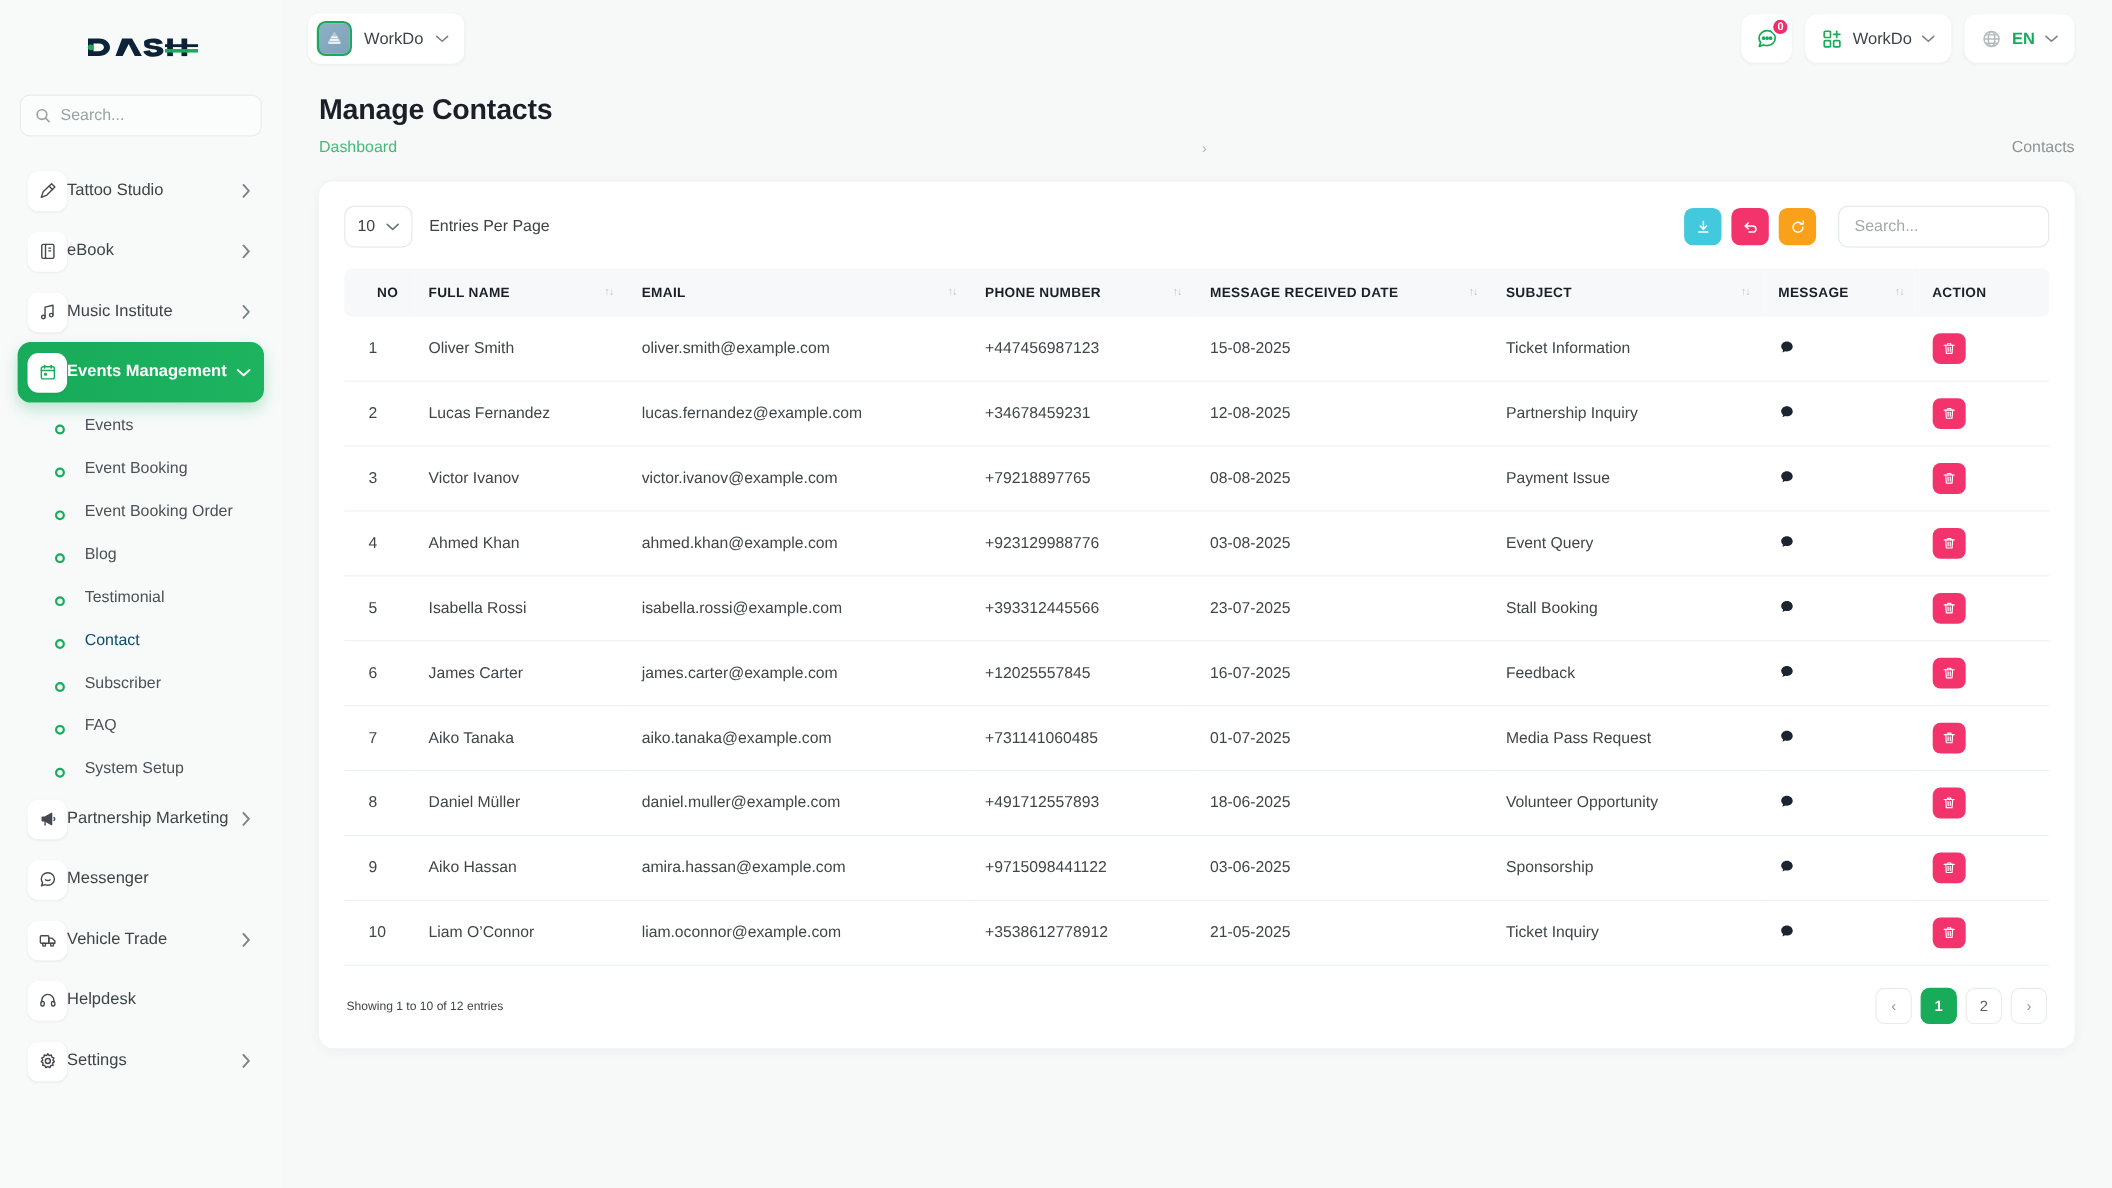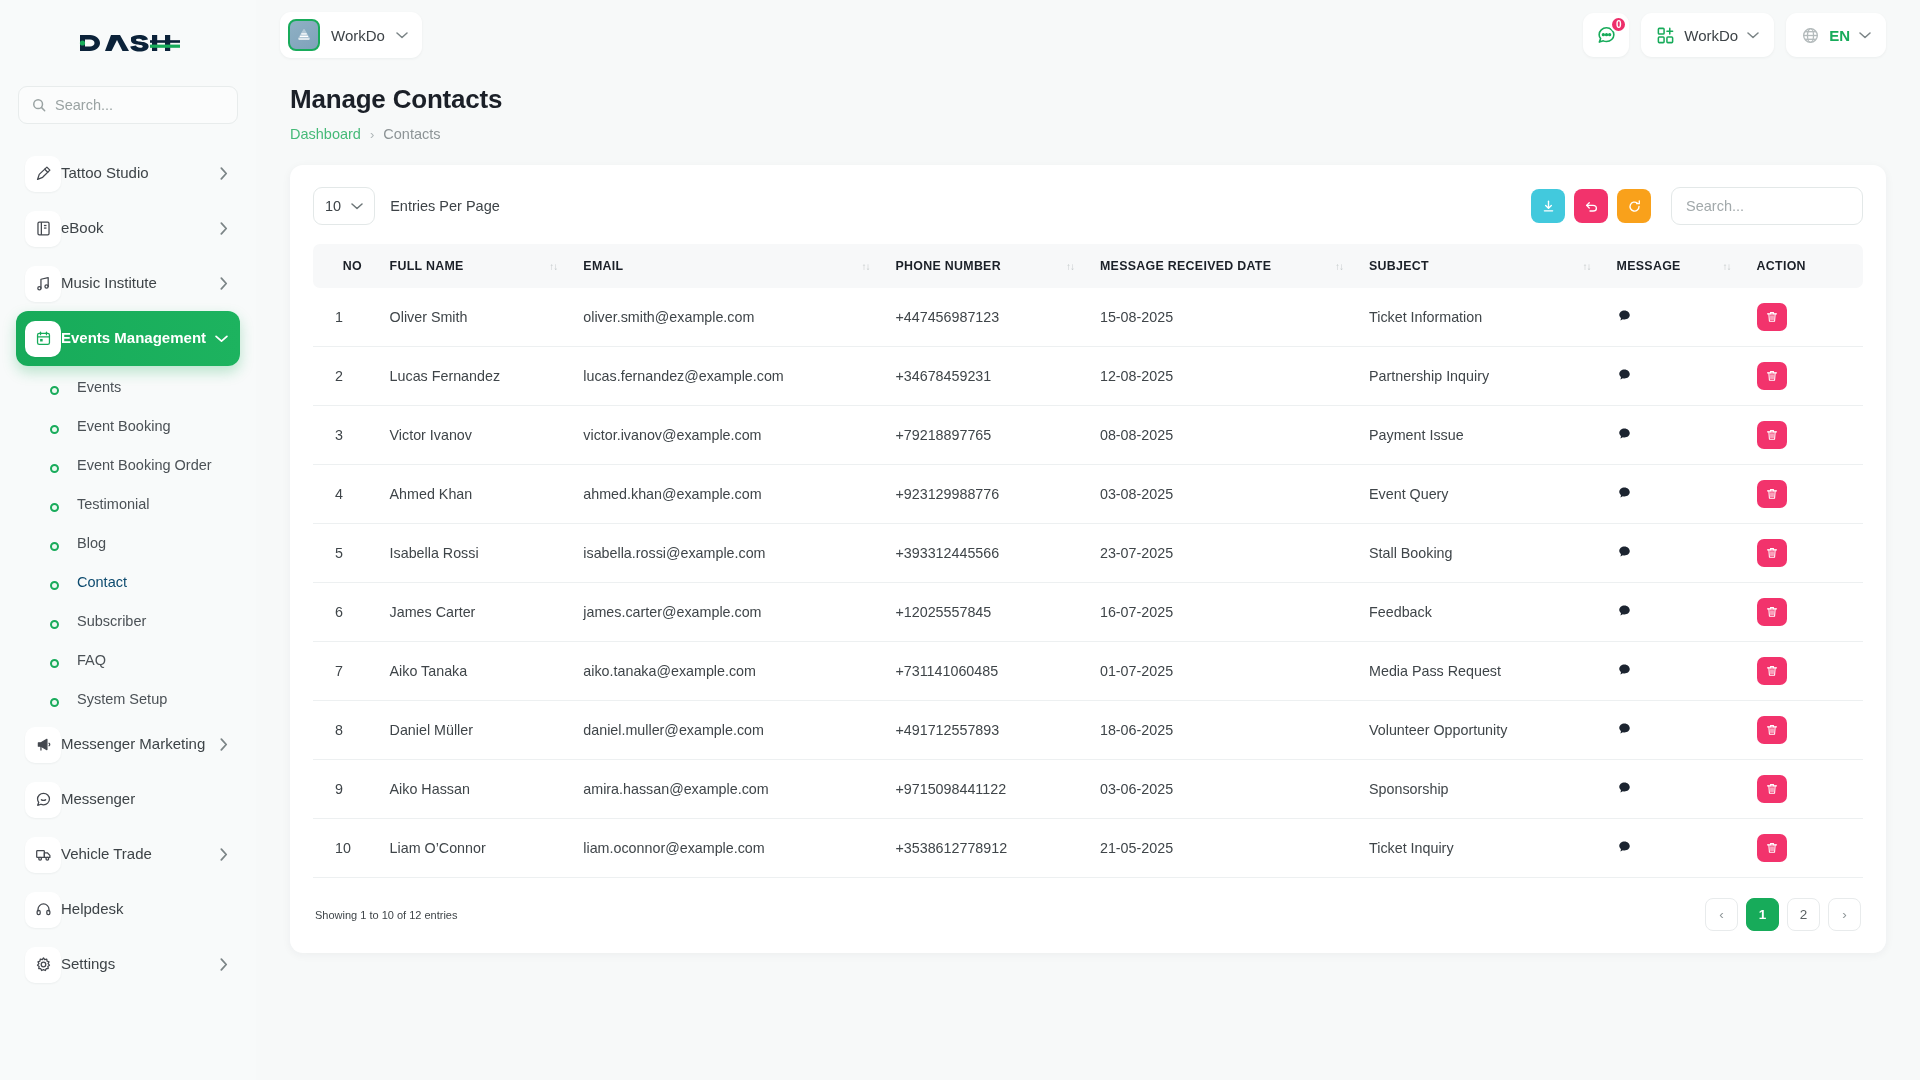--- a/index.html
+++ b/index.html
@@ -129,21 +129,21 @@
     min-width: 17px; height: 17px; border-radius: 50%;
     display: flex; align-items: center; justify-content: center;
     border: 2px solid #ffffff;
   }
   .chip-text { font-size: 15px; color: #3d4347; }
   .chip-text.green { color: #17ab5a; font-weight: 600; }
 
   .content { flex: 1; padding: 0 34px 0 34px; overflow: hidden; }
   .page-head { padding: 14px 0 0 0; }
   .page-title { font-size: 26px; font-weight: 700; color: #1b2028; letter-spacing: -0.2px; }
-  .breadcrumb { margin-top: 11px; display: flex; align-items: center; gap: 9px; font-size: 14.5px; }
+  .breadcrumb { margin-top: 11px; display: flex; align-items: center; gap: 9px; font-size: 14.5px; justify-content: space-between; }
   .breadcrumb .bc-link { color: #45ba78; cursor: pointer; }
   .breadcrumb .bc-sep { color: #aeb5b7; font-size: 13px; }
   .breadcrumb .bc-cur { color: #8d9496; }
 
   .card {
     margin-top: 23px;
     background: #ffffff;
     border-radius: 13px;
     box-shadow: 0 2px 10px rgba(30,40,50,0.05);
     padding: 22px 23px 16px 23px;
@@ -335,25 +335,25 @@
       <div class="sub-item">
         <span class="dot"></span>
         <span class="sub-label">Event Booking</span>
       </div>
       <div class="sub-item">
         <span class="dot"></span>
         <span class="sub-label">Event Booking Order</span>
       </div>
       <div class="sub-item">
         <span class="dot"></span>
-        <span class="sub-label">Testimonial</span>
+        <span class="sub-label">Blog</span>
       </div>
       <div class="sub-item">
         <span class="dot"></span>
-        <span class="sub-label">Blog</span>
+        <span class="sub-label">Testimonial</span>
       </div>
       <div class="sub-item active">
         <span class="dot"></span>
         <span class="sub-label">Contact</span>
       </div>
       <div class="sub-item">
         <span class="dot"></span>
         <span class="sub-label">Subscriber</span>
       </div>
       <div class="sub-item">
@@ -366,21 +366,21 @@
       </div>
 
       <div class="nav-item">
         <span class="ico-box">
           <svg width="17" height="17" viewBox="0 0 20 20" fill="none" stroke="currentColor" stroke-width="1.5" stroke-linecap="round" stroke-linejoin="round">
             <path d="M4 8 H7 L14 4 V16 L7 12 H4 Z" fill="currentColor" stroke="currentColor"></path>
               <path d="M7 12 V16.5"></path>
               <path d="M16.5 8.5 C17.6 9.2 17.6 10.8 16.5 11.5"></path>
           </svg>
         </span>
-        <span class="nav-label">Messenger Marketing</span>
+        <span class="nav-label">Partnership Marketing</span>
         <span class="chev">
           <svg width="9" height="13" viewBox="0 0 8 12" fill="none" stroke="currentColor" stroke-width="1.6" stroke-linecap="round" stroke-linejoin="round">
               <polyline points="2,1 6.5,6 2,11"></polyline>
             </svg>
         </span>
       </div>
 
       <div class="nav-item">
         <span class="ico-box">
           <svg width="17" height="17" viewBox="0 0 20 20" fill="none" stroke="currentColor" stroke-width="1.5" stroke-linecap="round" stroke-linejoin="round">

